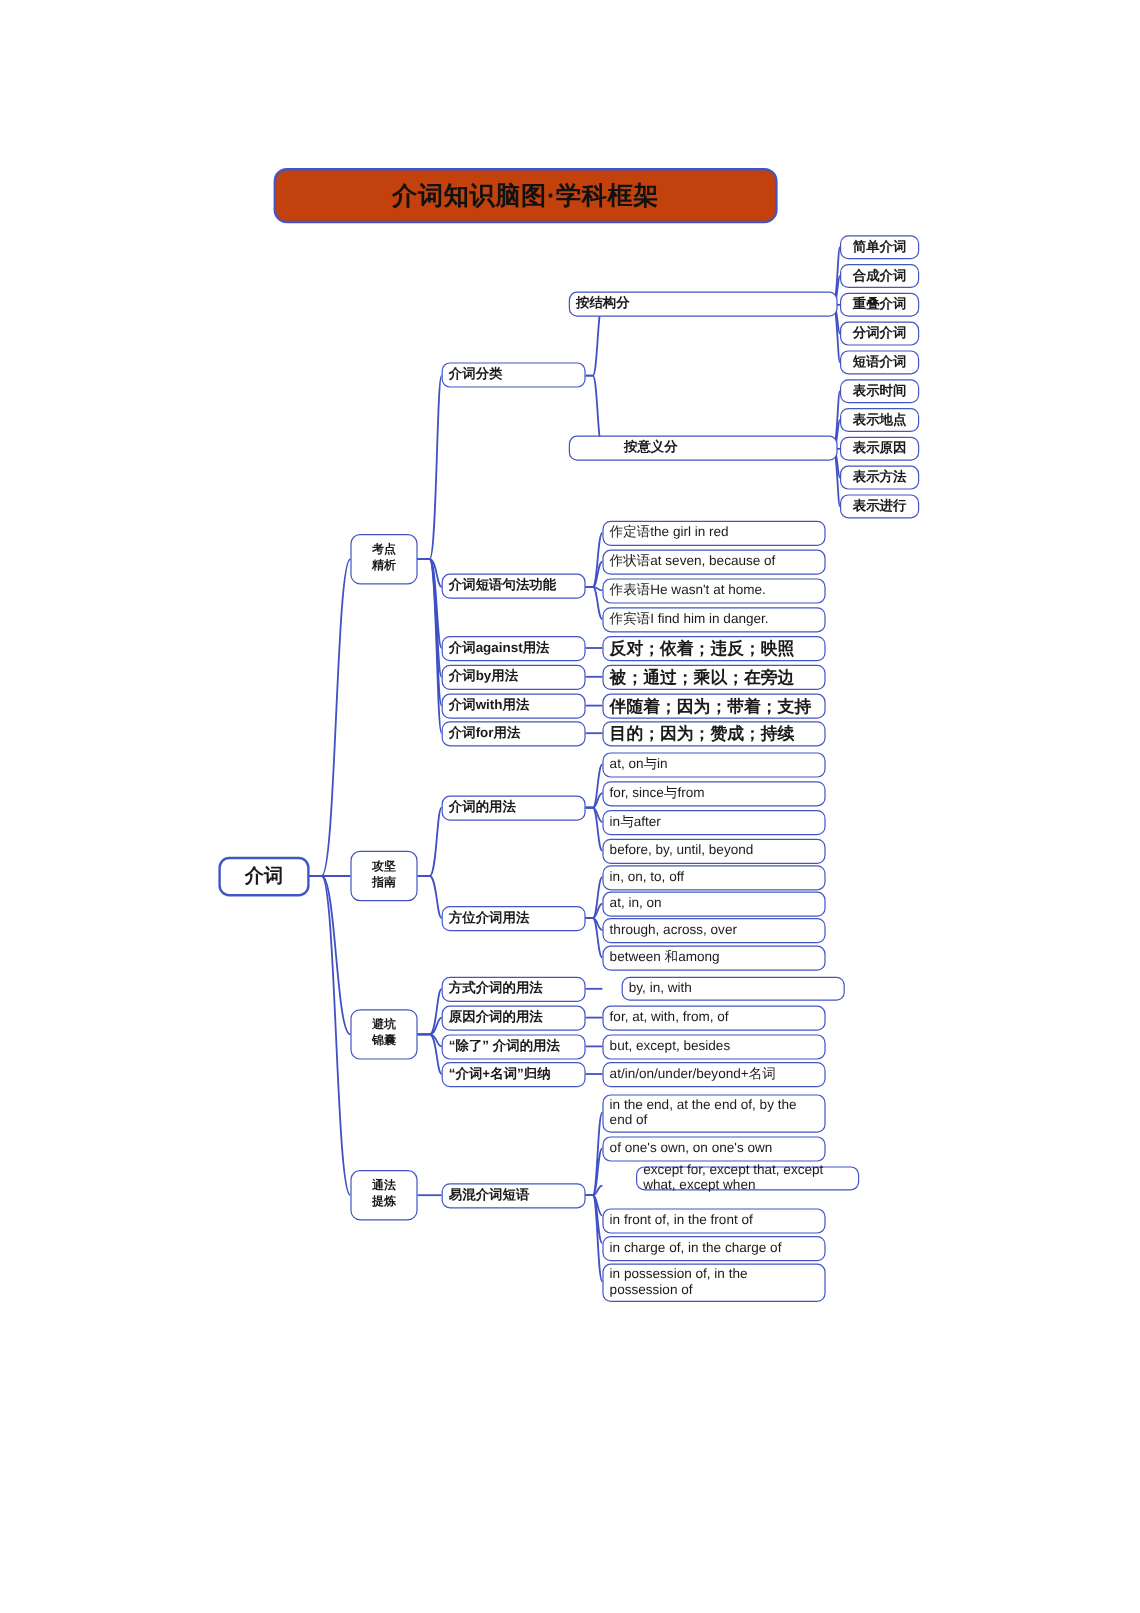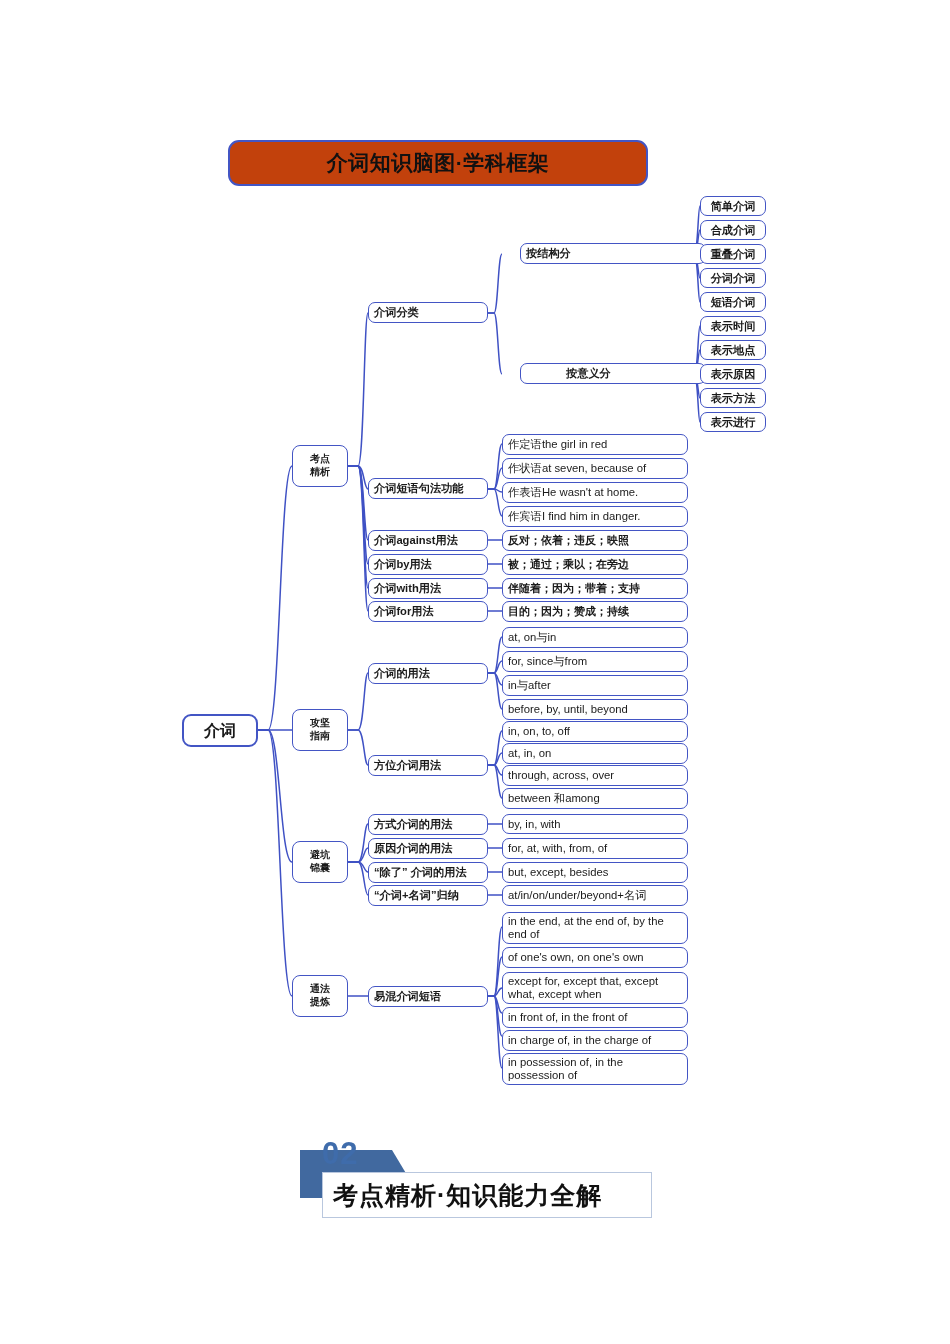--- a/index.html
+++ b/index.html
@@ -48,27 +48,27 @@
     width:56px;height:42px;border-width:1.8px;border-radius:8px;
     justify-content:center;
   }
   .b1 .txt{font-size:10px;font-weight:bold;text-align:center;line-height:1.28;}
 
   
   .b2{left:368px;width:120px;height:21px;}
   .b2 .txt{font-size:11.2px;font-weight:bold;white-space:nowrap;}
 
   
-  .b2w{left:520px;width:186px;height:21px;}
+  .b2w{left:474px;width:224px;height:21px;}
   .b2w .txt{font-size:11.2px;font-weight:bold;white-space:nowrap;}
 
   
   .leaf{left:502px;width:186px;}
   .leaf .txt{font-size:11.3px;}
-  .leaf.cn .txt{font-weight:bold;font-size:11px;}
+  .leaf.cn .txt{font-weight:bold;font-size:14px;}
 
   
   .leafs{left:700px;width:66px;height:20px;}
   .leafs .txt{font-size:11.2px;font-weight:bold;white-space:nowrap;text-align:center;width:100%;}
 
   
   .footer{position:absolute;left:300px;top:1134px;width:350px;height:82px;z-index:5;}
   .f-tab{
     position:absolute;left:0;top:16px;width:110px;height:48px;
     background:#41699f;
@@ -302,21 +302,21 @@
   <div class="node leaf pad" style="top:765px;height:21px;">
     <span class="txt">through, across, over</span>
     </div>
   <div class="node leaf pad" style="top:788px;height:21px;">
     <span class="txt">between 和among</span>
     </div>
 
   <div class="node b2 pad" style="top:814px;">
     <span class="txt">方式介词的用法</span>
     </div>
-  <div class="node leaf pad" style="top:814px;height:20px;">
+  <div class="node leaf pad" style="top:814px;height:20px;margin-left:16px;">
     <span class="txt">by, in, with</span>
     </div>
 
   <div class="node b2 pad" style="top:838px;">
     <span class="txt">原因介词的用法</span>
     </div>
   <div class="node leaf pad" style="top:838px;height:21px;">
     <span class="txt">for, at, with, from, of</span>
     </div>
 
@@ -337,34 +337,27 @@
   <div class="node b2 pad" style="top:986px;">
     <span class="txt">易混介词短语</span>
     </div>
 
   <div class="node leaf pad" style="top:912px;height:32px;">
     <span class="txt">in the end, at the end of, by the end of</span>
     </div>
   <div class="node leaf pad" style="top:947px;height:21px;">
     <span class="txt">of one's own, on one's own</span>
     </div>
-  <div class="node leaf pad" style="top:972px;height:32px;">
+  <div class="node leaf pad" style="top:972px;height:20px;margin-left:28px;">
     <span class="txt">except for, except that, except what, except when</span>
     </div>
   <div class="node leaf pad" style="top:1007px;height:21px;">
     <span class="txt">in front of, in the front of</span>
     </div>
   <div class="node leaf pad" style="top:1030px;height:21px;">
     <span class="txt">in charge of, in the charge of</span>
     </div>
   <div class="node leaf pad" style="top:1053px;height:32px;">
     <span class="txt">in possession of, in the possession of</span>
     </div>
 
-  <div class="footer">
-    <div class="f-tab"></div>
-    <div class="f-num">02</div>
-    <div class="f-box">
-      <span class="txt">考点精析·知识能力全解</span>
-    </div>
-  </div>
 
 </div>
 
 </body></html>

